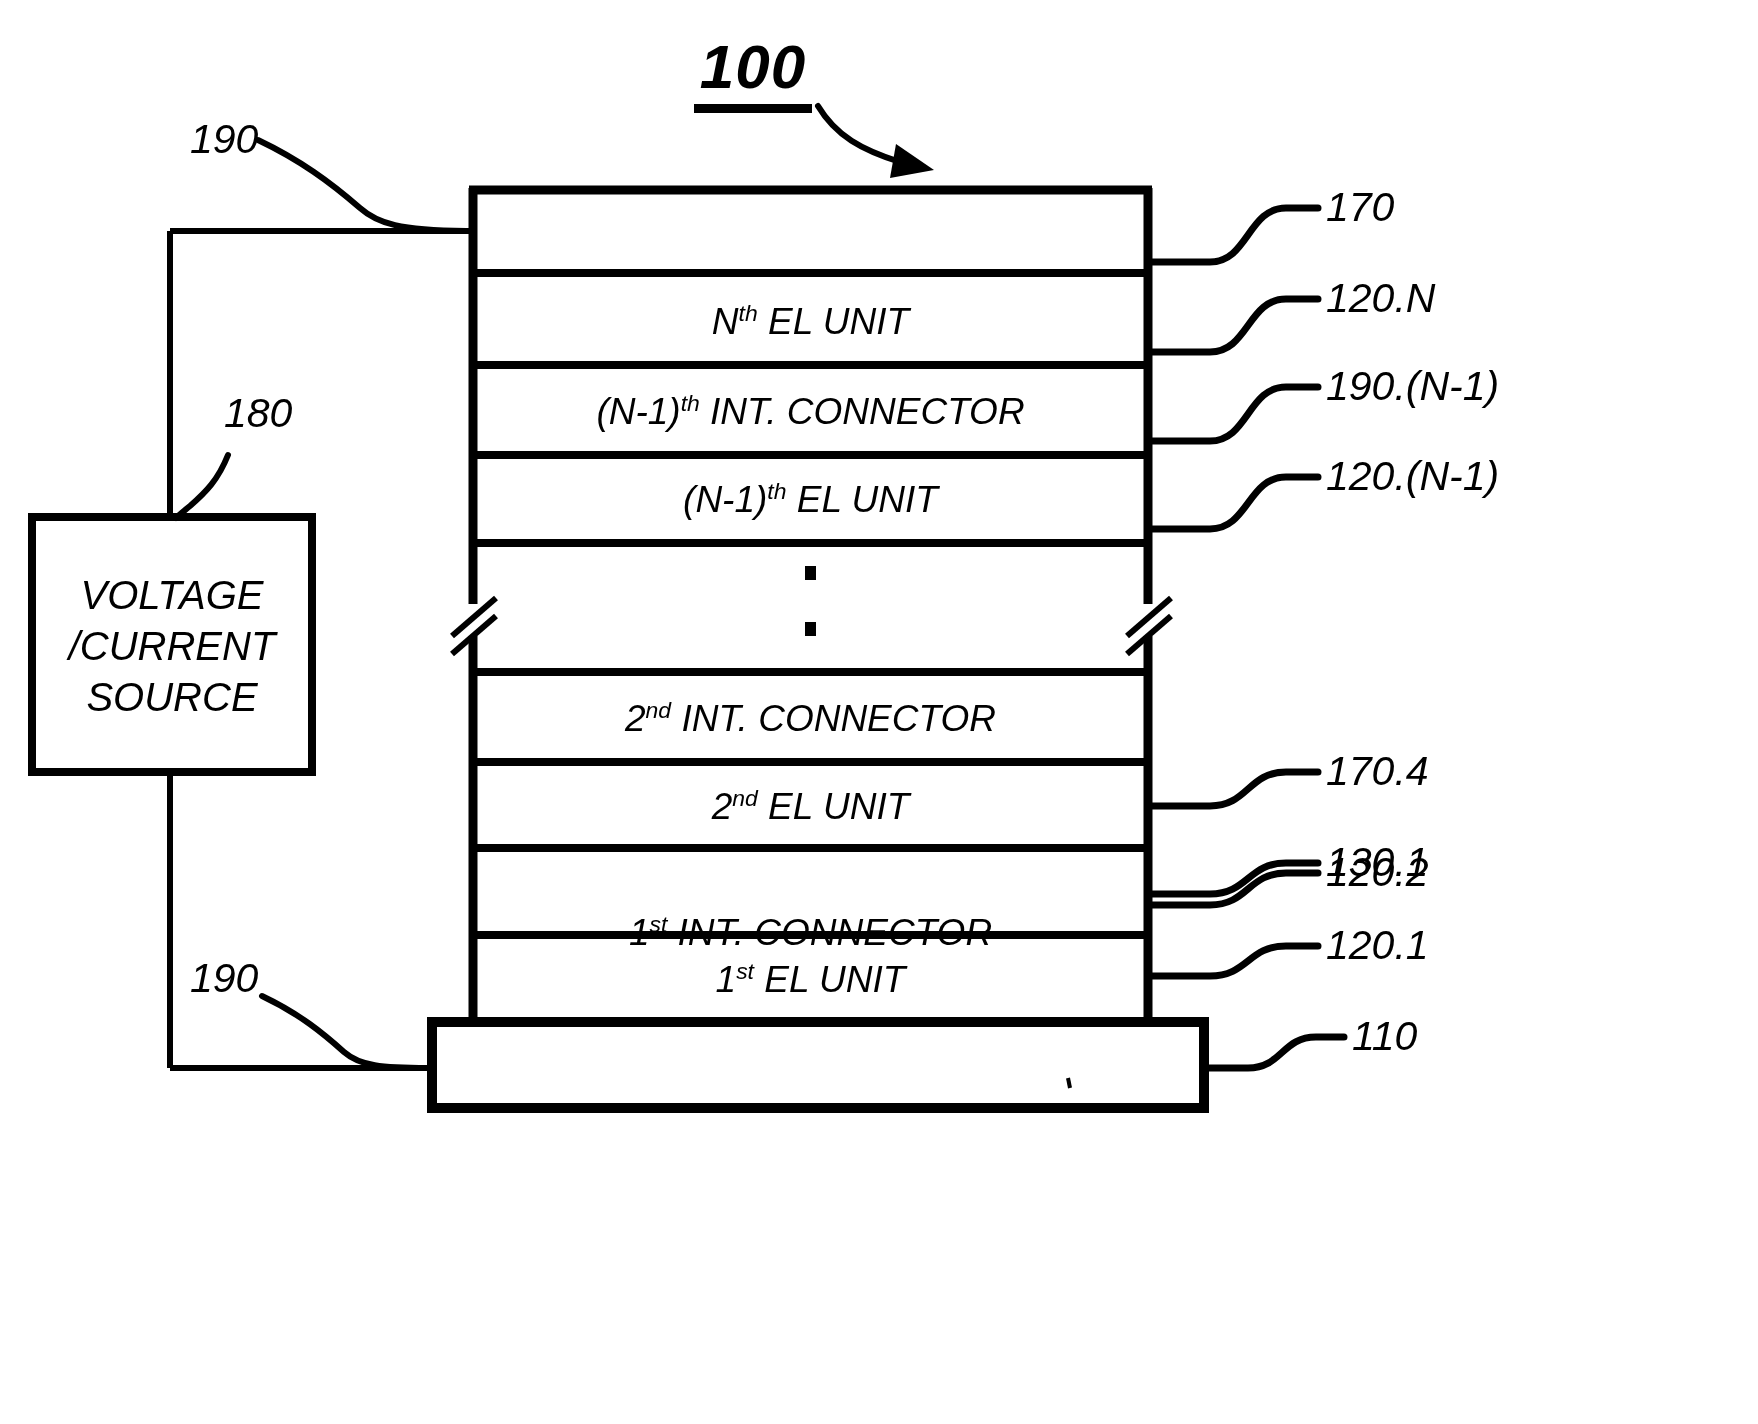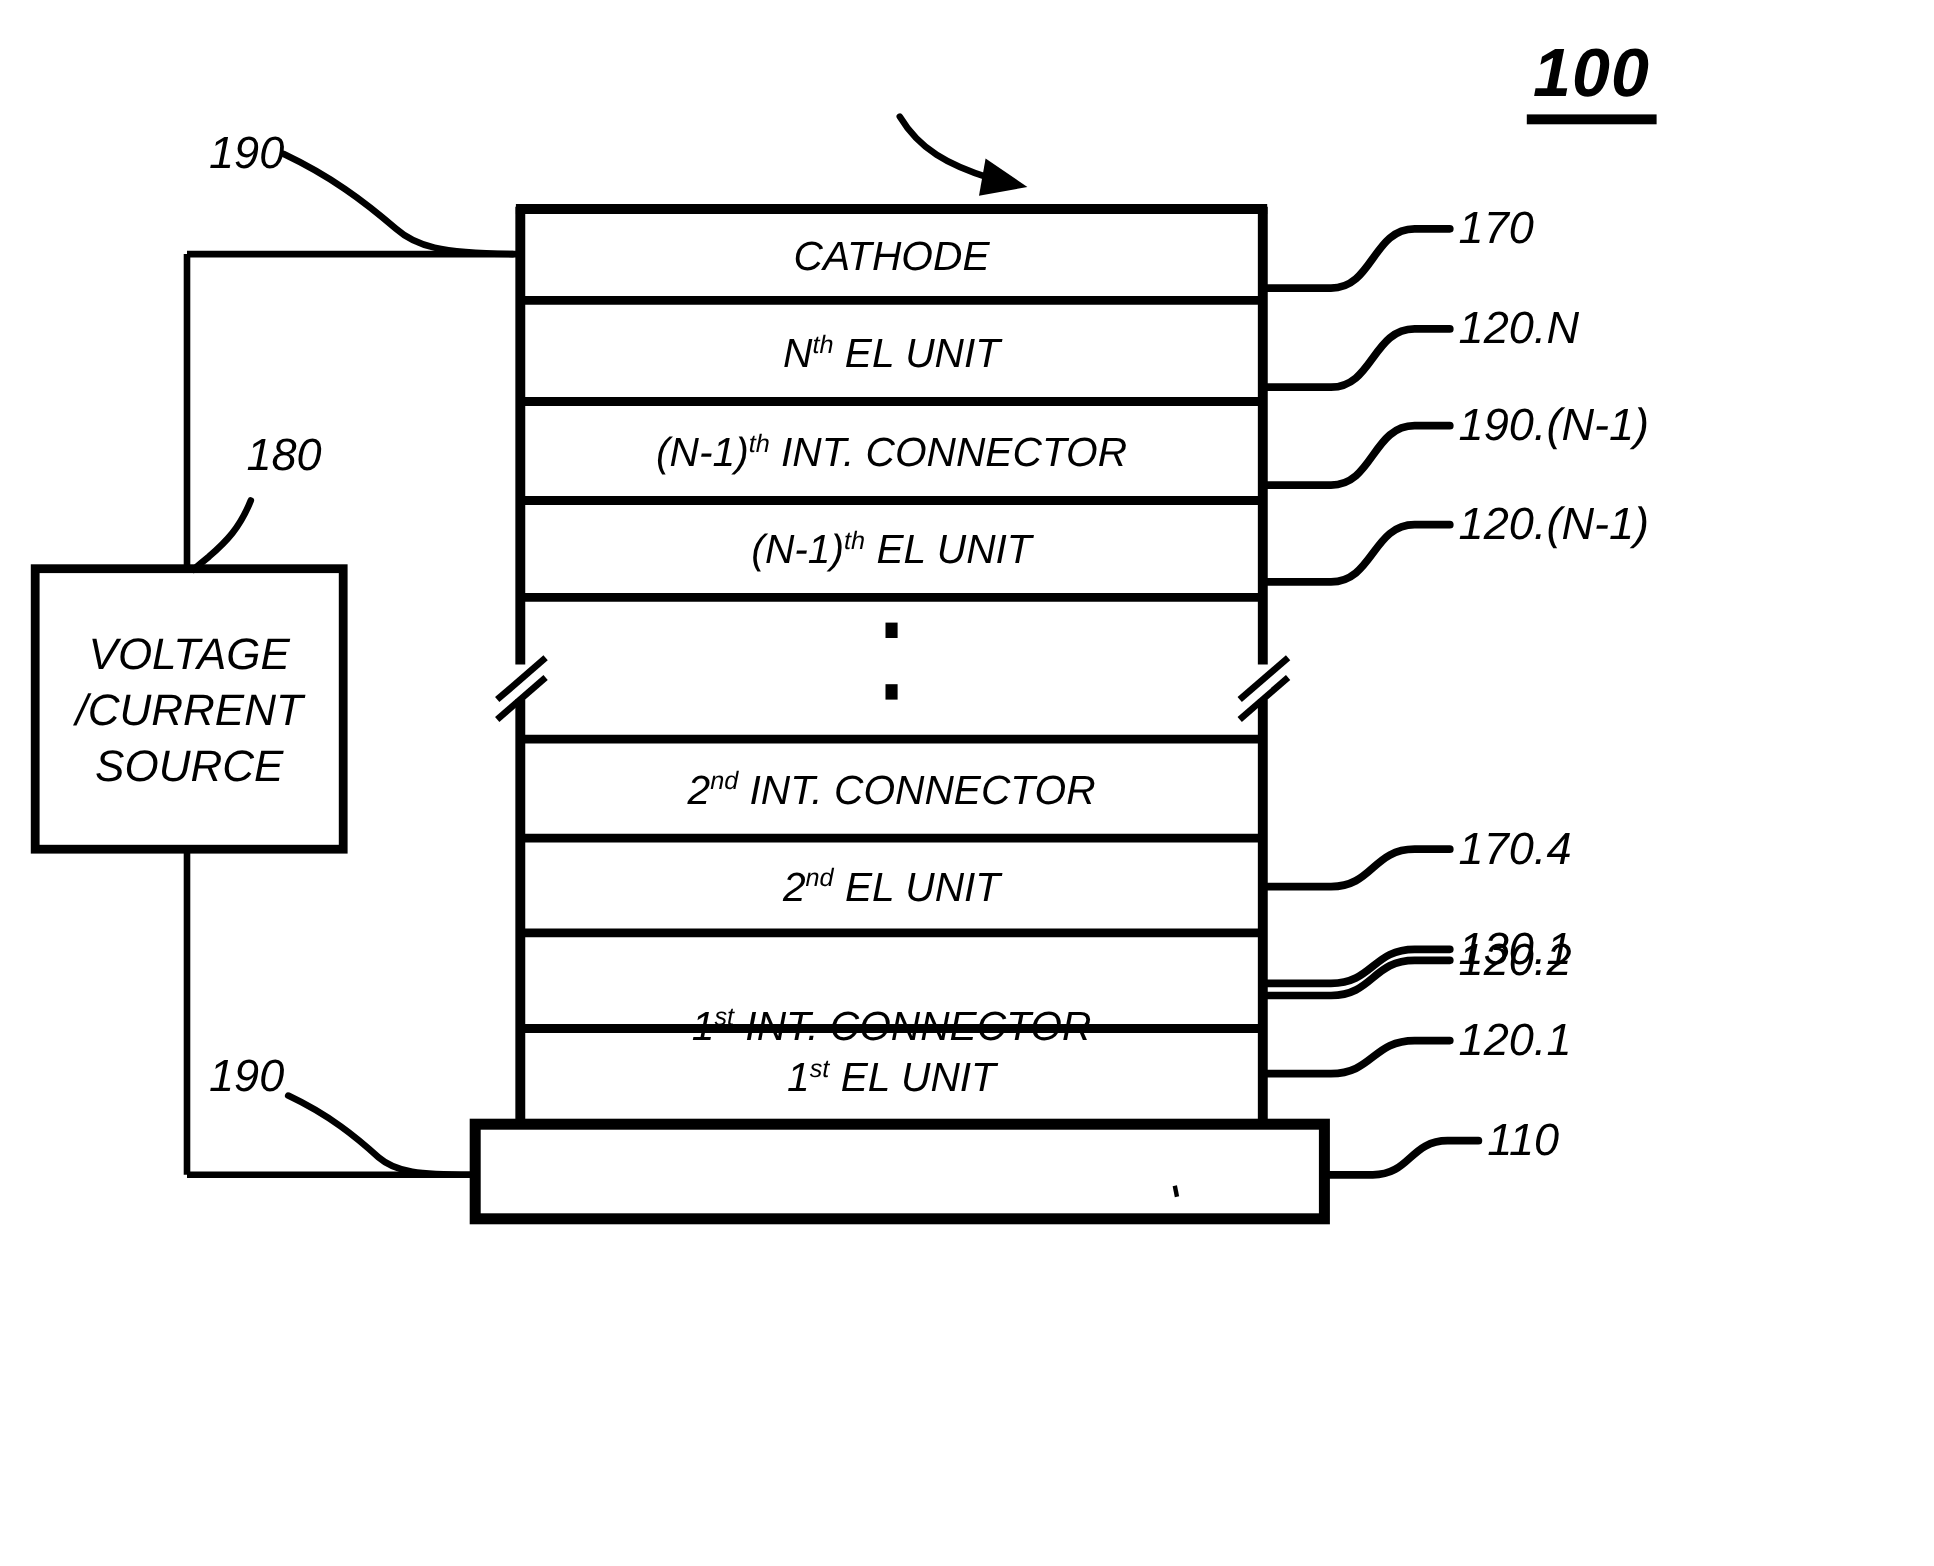--- a/index.html
+++ b/index.html
@@ -37,21 +37,21 @@
     white-space: nowrap;
     line-height: 1;
     letter-spacing: 0.2px;
   }
 
   
   #fig-title {
     left: 0;
     top: 36px;
     width: 1506px;
-    text-align: right;
+    text-align: center;
     font-size: 62px;
     font-weight: bold;
     font-style: italic;
     letter-spacing: 1px;
   }
   #fig-title .underline-wrap {
     display: inline-block;
     border-bottom: 9px solid #000;
     padding: 0 6px 6px 6px;
   }
@@ -213,23 +213,20 @@
   <div id="fig-title" class="txt">
     <span class="underline-wrap">100</span>
   </div>
 
   <div id="source-text">
     <div>VOLTAGE</div>
     <div>/CURRENT</div>
     <div>SOURCE</div>
   </div>
 
-  <div class="layer-label" style="left:473px; top:212px; width:675px;">
-    <span>CATHODE</span>
-  </div>
 
   <div class="layer-label" style="left:473px; top:301px; width:675px;">
     <span>N</span><sup>th</sup><span> EL UNIT</span>
   </div>
 
   <div class="layer-label" style="left:473px; top:391px; width:675px;">
     <span>(N-1)</span><sup>th</sup><span> INT. CONNECTOR</span>
   </div>
 
   <div class="layer-label" style="left:473px; top:479px; width:675px;">

